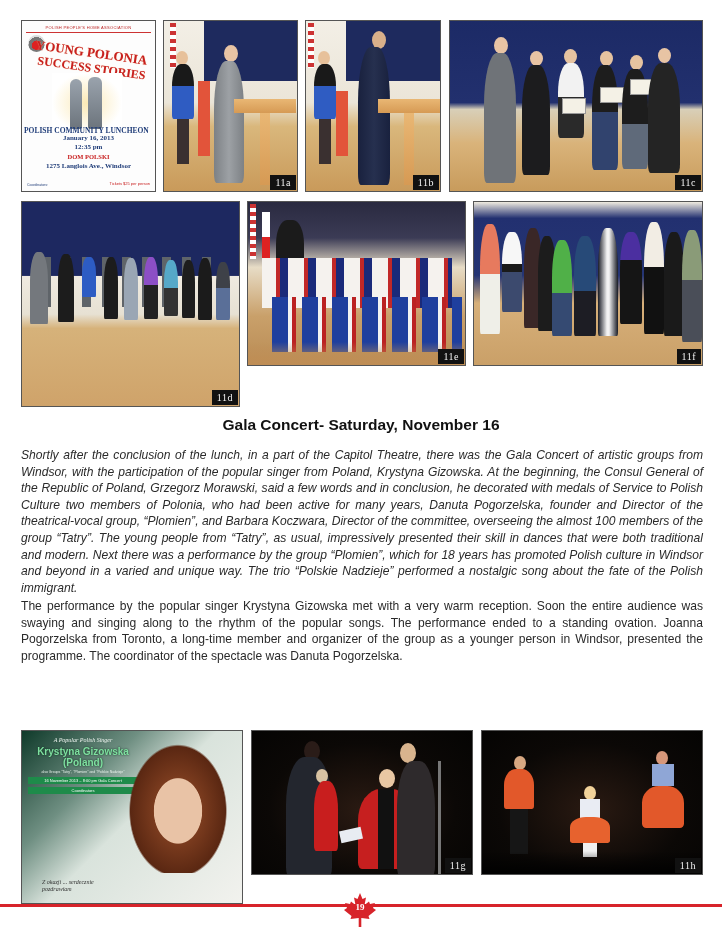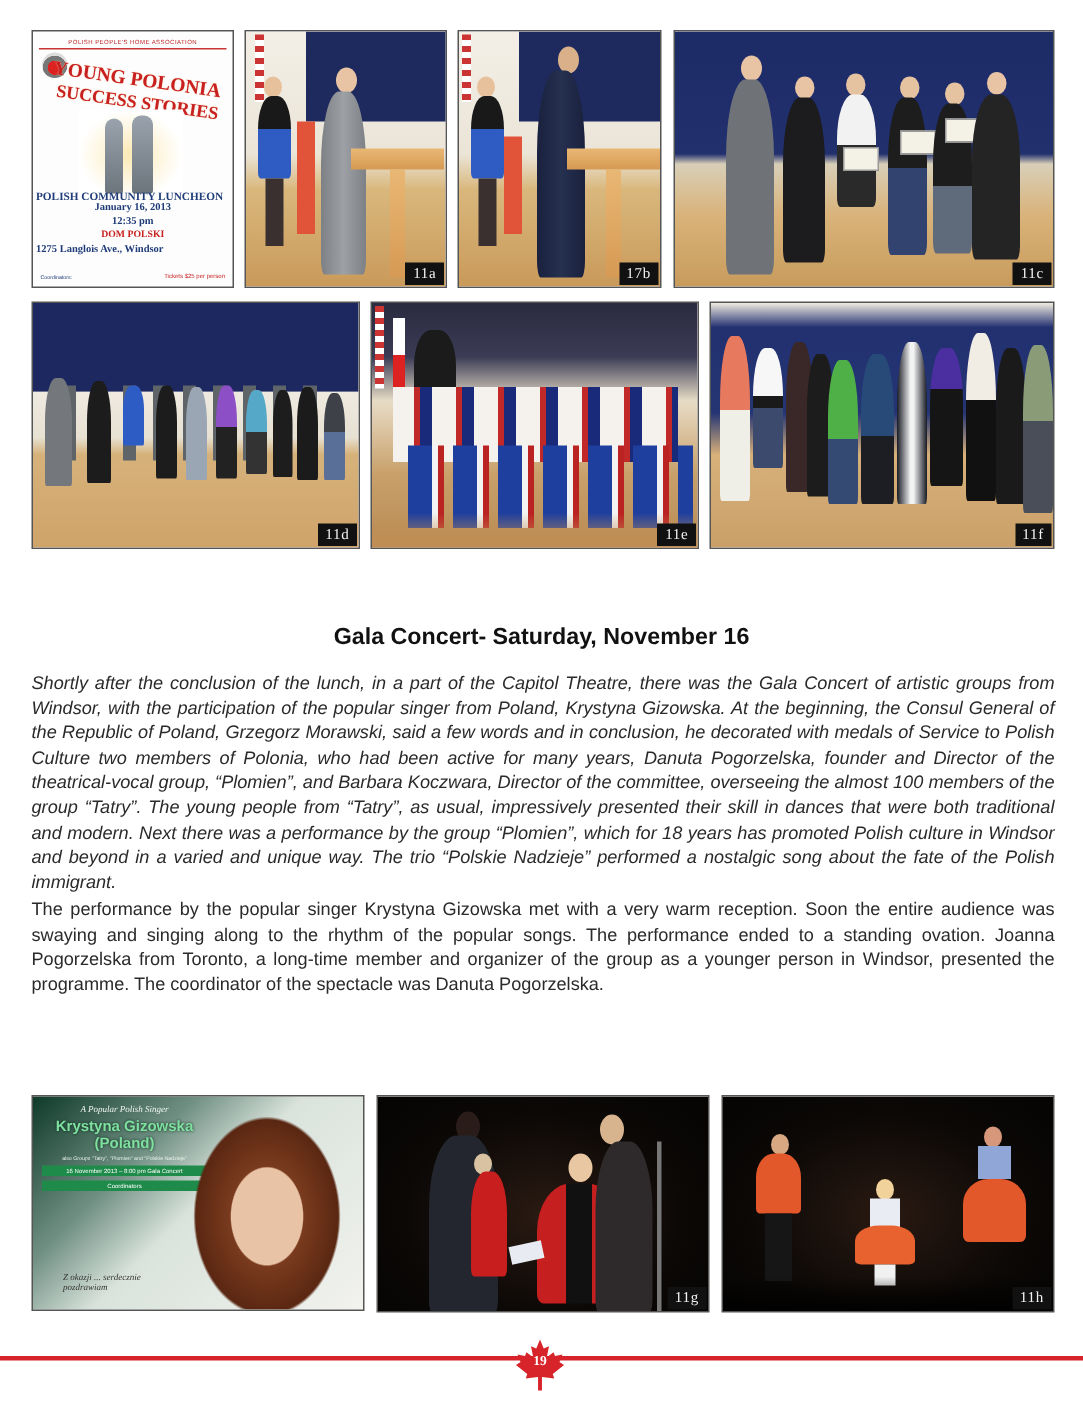--- a/index.html
+++ b/index.html
@@ -28,21 +28,21 @@
     .poster .hdr { position: absolute; left: 4px; right: 4px; top: 4px; height: 8px; border-bottom: 1px solid #c33; font-size: 4px; color: #b22; text-align: center; line-height: 5px; letter-spacing: 0.3px; }
     .poster .logo { position: absolute; left: 6px; top: 14px; width: 17px; height: 17px; border-radius: 50%; background: radial-gradient(circle at 50% 60%, #d22 0 35%, #777 36% 60%, #ddd 61%); }
     .poster .t1 { position: absolute; left: 10px; right: 4px; top: 24px; text-align: center; font-weight: bold; color: #c82020; font-size: 13px; transform: rotate(8deg); font-family: "Liberation Serif", serif; text-shadow: 0 0 1px #f4c9a0; }
     .poster .t2 { position: absolute; left: 8px; right: 2px; top: 40px; text-align: center; font-weight: bold; color: #c82020; font-size: 12px; transform: rotate(8deg); font-family: "Liberation Serif", serif; text-shadow: 0 0 1px #f4c9a0; }
     .poster .glow { position: absolute; left: 30px; top: 52px; width: 70px; height: 60px; background: radial-gradient(ellipse, #fbe9b5 0%, #fff 70%); }
     .poster .fig1 { position: absolute; left: 48px; top: 58px; width: 12px; height: 50px; background: linear-gradient(#9aa3ad, #6c747c); border-radius: 6px 6px 2px 2px; }
     .poster .fig2 { position: absolute; left: 66px; top: 56px; width: 14px; height: 52px; background: linear-gradient(#9aa3ad, #6c747c); border-radius: 6px 6px 2px 2px; }
     .poster .t3 { position: absolute; left: 2px; right: 2px; top: 85px; text-align: left; font-weight: bold; font-size: 7.5px; color: #1f3c78; font-family: "Liberation Serif", serif; margin-top: 20px; }
     .poster .t4 { position: absolute; left: 2px; right: 2px; top: 113px; text-align: center; font-weight: bold; font-size: 7px; color: #1f3c78; line-height: 9px; font-family: "Liberation Serif", serif; }
     .poster .t5 { position: absolute; left: 2px; right: 2px; top: 131px; text-align: center; font-weight: bold; font-size: 6.5px; color: #c82020; line-height: 9px; font-family: "Liberation Serif", serif; }
-    .poster .t6 { position: absolute; left: 2px; right: 2px; top: 141px; font-weight: bold; font-size: 7px; color: #1f3c78; line-height: 9px; font-family: "Liberation Serif", serif; }
+    .poster .t6 { position: absolute; left: 2px; right: 2px; top: 141px; text-align: center; font-weight: bold; font-size: 7px; color: #1f3c78; line-height: 9px; font-family: "Liberation Serif", serif; }
     .poster .foot-l { position: absolute; left: 5px; bottom: 4px; font-size: 3.5px; color: #1f3c78; line-height: 4px; width: 60px; }
     .poster .foot-r { position: absolute; right: 5px; bottom: 5px; font-size: 4px; color: #c82020; }
 
     
     .hall-warm { background: linear-gradient(180deg, #f3efe6 0%, #ebe5d8 48%, #d9b77c 62%, #c99a5a 100%); }
     .hall-blue { background: linear-gradient(180deg, #1c2a66 0%, #22306e 48%, #d8cfb8 52%, #d9b37a 72%, #c89b5c 100%); }
     .hall-d { background: linear-gradient(180deg, #1d2860 0%, #1d2860 36%, #efeae0 36.5%, #e7e1d3 55%, #d6b27a 62%, #cfa36a 100%); }
     .hall-e { background: linear-gradient(180deg, #2a2a40 0%, #3b3b55 22%, #e7dcc6 40%, #c9a06a 70%, #b98c55 100%); }
     .hall-f { background: linear-gradient(180deg, #f0ebe0 0%, #223070 10%, #253574 45%, #d7b07a 62%, #caa068 100%); }
     .stage-dark { background: radial-gradient(ellipse at 50% 55%, #2a1a12 0%, #0b0806 60%, #050403 100%); }
@@ -134,21 +134,21 @@
     <div style="position:absolute; left:2px; top:2px; width:6px; height:45px; background:repeating-linear-gradient(#c33 0 4px,#fff 4px 8px);"></div>
     <div style="position:absolute; left:30px; top:70px; width:12px; height:65px; background:#e2543a;"></div>
     <div class="head" style="left:12px; top:30px; width:12px; height:14px; background:#e7c19b;"></div>
     <div class="person" style="left:8px; top:43px; width:22px; height:55px; background:linear-gradient(#191919 0 40%, #2f5cc2 40%);"></div>
     <div style="position:absolute; left:13px; top:98px; width:12px; height:45px; background:#3a3030;"></div>
     <div class="head" style="left:66px; top:10px; width:14px; height:18px; background:#d9b08a;"></div>
     <div class="person" style="left:52px; top:26px; width:32px; height:138px; background:linear-gradient(90deg,#19213e,#26304f,#19213e);"></div>
     <div class="podium" style="left:72px; top:78px; width:62px; height:14px;"></div>
     <div class="podium" style="left:98px; top:92px; width:10px; height:72px;"></div>
   </div>
-  <div class="label">17b</div>
+  <div class="label">11b</div>
 </div>
 
 <div class="photo" style="left:449px; top:20px; width:254px; height:172px;">
   <div class="scene hall-blue">
     <div class="head" style="left:44px; top:16px; width:14px; height:17px;"></div>
     <div class="person" style="left:34px; top:32px; width:32px; height:130px; background:#6f7378;"></div>
     <div class="head" style="left:80px; top:30px; width:13px; height:15px;"></div>
     <div class="person" style="left:72px; top:44px; width:28px; height:110px; background:#1c1c1e;"></div>
     <div class="head" style="left:114px; top:28px; width:13px; height:15px; background:#e6c3a0;"></div>
     <div class="person" style="left:108px; top:42px; width:26px; height:75px; background:linear-gradient(#f2f2f2 0 45%, #2a2a2a 45%);"></div>
@@ -158,21 +158,21 @@
     <div style="position:absolute; left:150px; top:66px; width:24px; height:16px; background:#f4f1e6; border:1px solid #999;"></div>
     <div class="head" style="left:180px; top:34px; width:13px; height:15px; background:#e6c3a0;"></div>
     <div class="person" style="left:172px; top:48px; width:26px; height:100px; background:linear-gradient(#1d1d1d 0 55%, #5f6a7a 55%);"></div>
     <div style="position:absolute; left:180px; top:58px; width:24px; height:16px; background:#f4f1e6; border:1px solid #999;"></div>
     <div class="head" style="left:208px; top:27px; width:13px; height:15px;"></div>
     <div class="person" style="left:198px; top:42px; width:32px; height:110px; background:#242424;"></div>
   </div>
   <div class="label">11c</div>
 </div>
 
-<div class="photo" style="left:21px; top:201px; width:219px; height:165px;">
+<div class="photo" style="left:21px; top:201px; width:219px; height:206px;">
   <div class="scene hall-d">
     <div style="position:absolute; left:20px; top:55px; width:175px; height:50px; background:repeating-linear-gradient(90deg, #5f6469 0 9px, transparent 9px 20px);"></div>
     <div style="position:absolute; left:8px; top:50px; width:18px; height:72px; background:#74787d; border-radius:40% 40% 5% 5%;"></div>
     <div style="position:absolute; left:36px; top:52px; width:16px; height:68px; background:#1c1c1c; border-radius:40% 40% 5% 5%;"></div>
     <div style="position:absolute; left:60px; top:55px; width:14px; height:40px; background:#2d5cc4; border-radius:40% 40% 5% 5%;"></div>
     <div style="position:absolute; left:82px; top:55px; width:14px; height:62px; background:#1c1c1c; border-radius:40% 40% 5% 5%;"></div>
     <div style="position:absolute; left:102px; top:56px; width:14px; height:62px; background:#9aa6b4; border-radius:40% 40% 5% 5%;"></div>
     <div style="position:absolute; left:122px; top:55px; width:14px; height:62px; background:linear-gradient(#8c4fc6 0 45%, #222 45%); border-radius:40% 40% 5% 5%;"></div>
     <div style="position:absolute; left:142px; top:58px; width:14px; height:56px; background:linear-gradient(#56a8c8 0 50%, #333 50%); border-radius:40% 40% 5% 5%;"></div>
     <div style="position:absolute; left:160px; top:58px; width:13px; height:58px; background:#1d1d1d; border-radius:40% 40% 5% 5%;"></div>
@@ -208,21 +208,21 @@
     <div style="position:absolute; left:190px; top:30px; width:20px; height:104px; background:#1a1a1a; border-radius:40% 40% 5% 5%;"></div>
     <div style="position:absolute; left:208px; top:28px; width:20px; height:112px; background:linear-gradient(#8a9b78 0 45%, #4a4e58 45%); border-radius:40% 40% 5% 5%;"></div>
   </div>
   <div class="label">11f</div>
 </div>
 
 <div class="title">Gala Concert- Saturday, November 16</div>
 <p class="body-text p1">Shortly after the conclusion of the lunch, in a part of the Capitol Theatre, there was the Gala Concert of artistic groups from Windsor, with the participation of the popular singer from Poland, Krystyna Gizowska. At the beginning, the Consul General of the Republic of Poland, Grzegorz Morawski, said a few words and in conclusion, he decorated with medals of Service to Polish Culture two members of Polonia, who had been active for many years, Danuta Pogorzelska, founder and Director of the theatrical-vocal group, “Plomien”, and Barbara Koczwara, Director of the committee, overseeing the almost 100 members of the group “Tatry”. The young people from “Tatry”, as usual, impressively presented their skill in dances that were both traditional and modern. Next there was a performance by the group “Plomien”, which for 18 years has promoted Polish culture in Windsor and beyond in a varied and unique way. The trio “Polskie Nadzieje” performed a nostalgic song about the fate of the Polish immigrant.</p>
 <p class="body-text p2">The performance by the popular singer Krystyna Gizowska met with a very warm reception. Soon the entire audience was swaying and singing along to the rhythm of the popular songs. The performance ended to a standing ovation. Joanna Pogorzelska from Toronto, a long-time member and organizer of the group as a younger person in Windsor, presented the programme. The coordinator of the spectacle was Danuta Pogorzelska.</p>
 
-<div class="photo singer" style="left:21px; top:730px; width:222px; height:144px;">
+<div class="photo singer" style="left:21px; top:730px; width:222px; height:174px;">
   <div class="txt">
     <div class="sub">A Popular Polish Singer</div>
     <div class="name">Krystyna Gizowska (Poland)</div>
     <div class="line">also Groups "Tatry", "Plomien" and "Polskie Nadzieje"</div>
     <div class="hl">16 November 2013 – 8:00 pm Gala Concert</div>
     <div class="hl">Coordinators</div>
   </div>
   <div class="sig">Z okazji ... serdecznie pozdrawiam</div>
   <div class="face"></div>
 </div>

